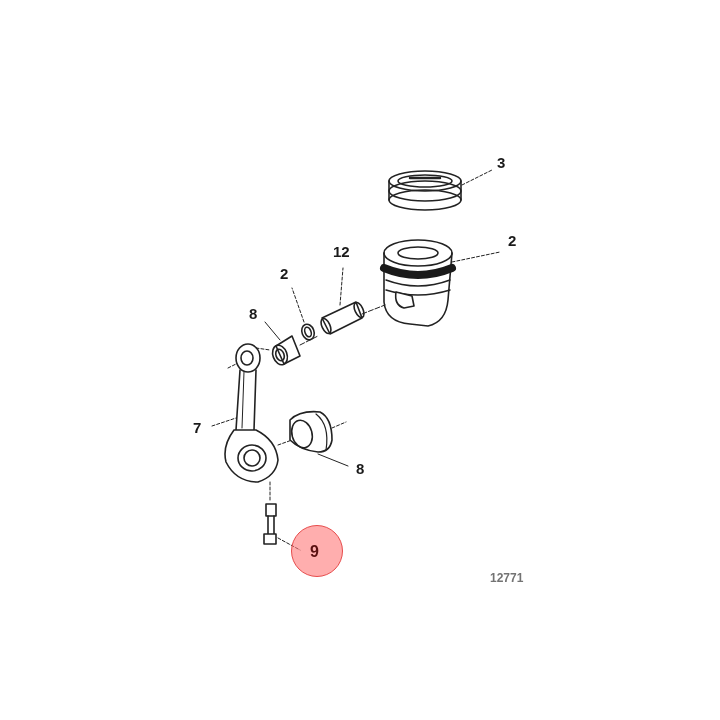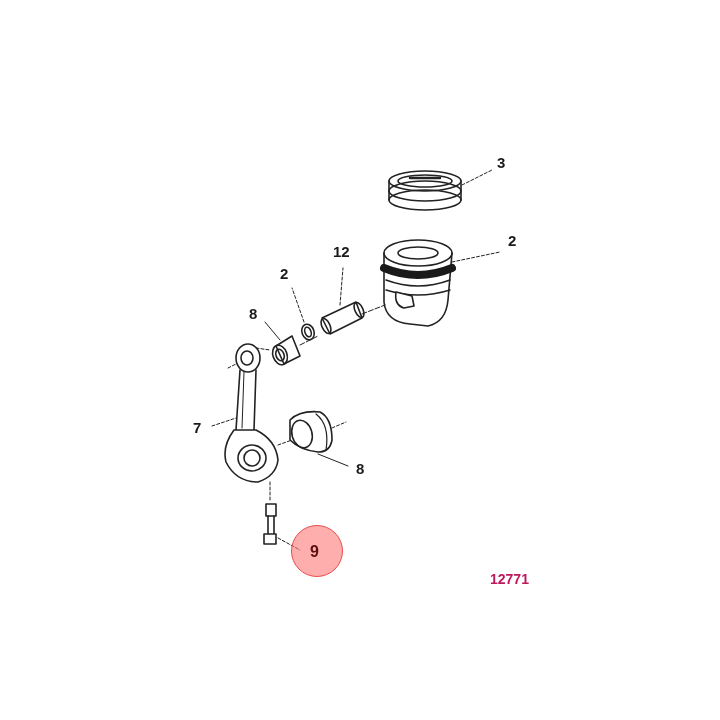--- a/index.html
+++ b/index.html
@@ -1,21 +1,21 @@
 <!DOCTYPE html>
 <html><head>
   <meta charset="utf-8">
   <style>
     html, body { margin: 0; padding: 0; background: #ffffff; }
     body { width: 720px; height: 720px; position: relative; overflow: hidden; font-family: "Liberation Sans", sans-serif; }
     #diagram { position: absolute; left: 0; top: 0; width: 720px; height: 720px; }
     .callout { position: absolute; font-family: "Liberation Sans", sans-serif; font-weight: bold; font-size: 15px; color: #1a1a1a; line-height: 1; }
     .highlight { position: absolute; width: 52px; height: 52px; border-radius: 50%; border: 1.5px solid #e74c4c; background: rgba(255,120,120,0.6); box-sizing: border-box; }
     .highlight-label { position: absolute; font-weight: bold; font-size: 16px; color: #5a1010; }
-    .fig-number { position: absolute; font-weight: bold; font-size: 14px; color: #be185d; }
+    .fig-number { position: absolute; font-weight: bold; font-size: 12px; color: #737373; }
   </style>
 </head>
 <body>
 
 <svg id="diagram" viewBox="0 0 720 720" xmlns="http://www.w3.org/2000/svg">
   <g fill="none" stroke="#222" stroke-width="1.6" stroke-linecap="round" stroke-linejoin="round">
 
     <g>
       <ellipse cx="425" cy="181" rx="36" ry="10"></ellipse>
       <ellipse cx="425" cy="181" rx="27" ry="6"></ellipse>

